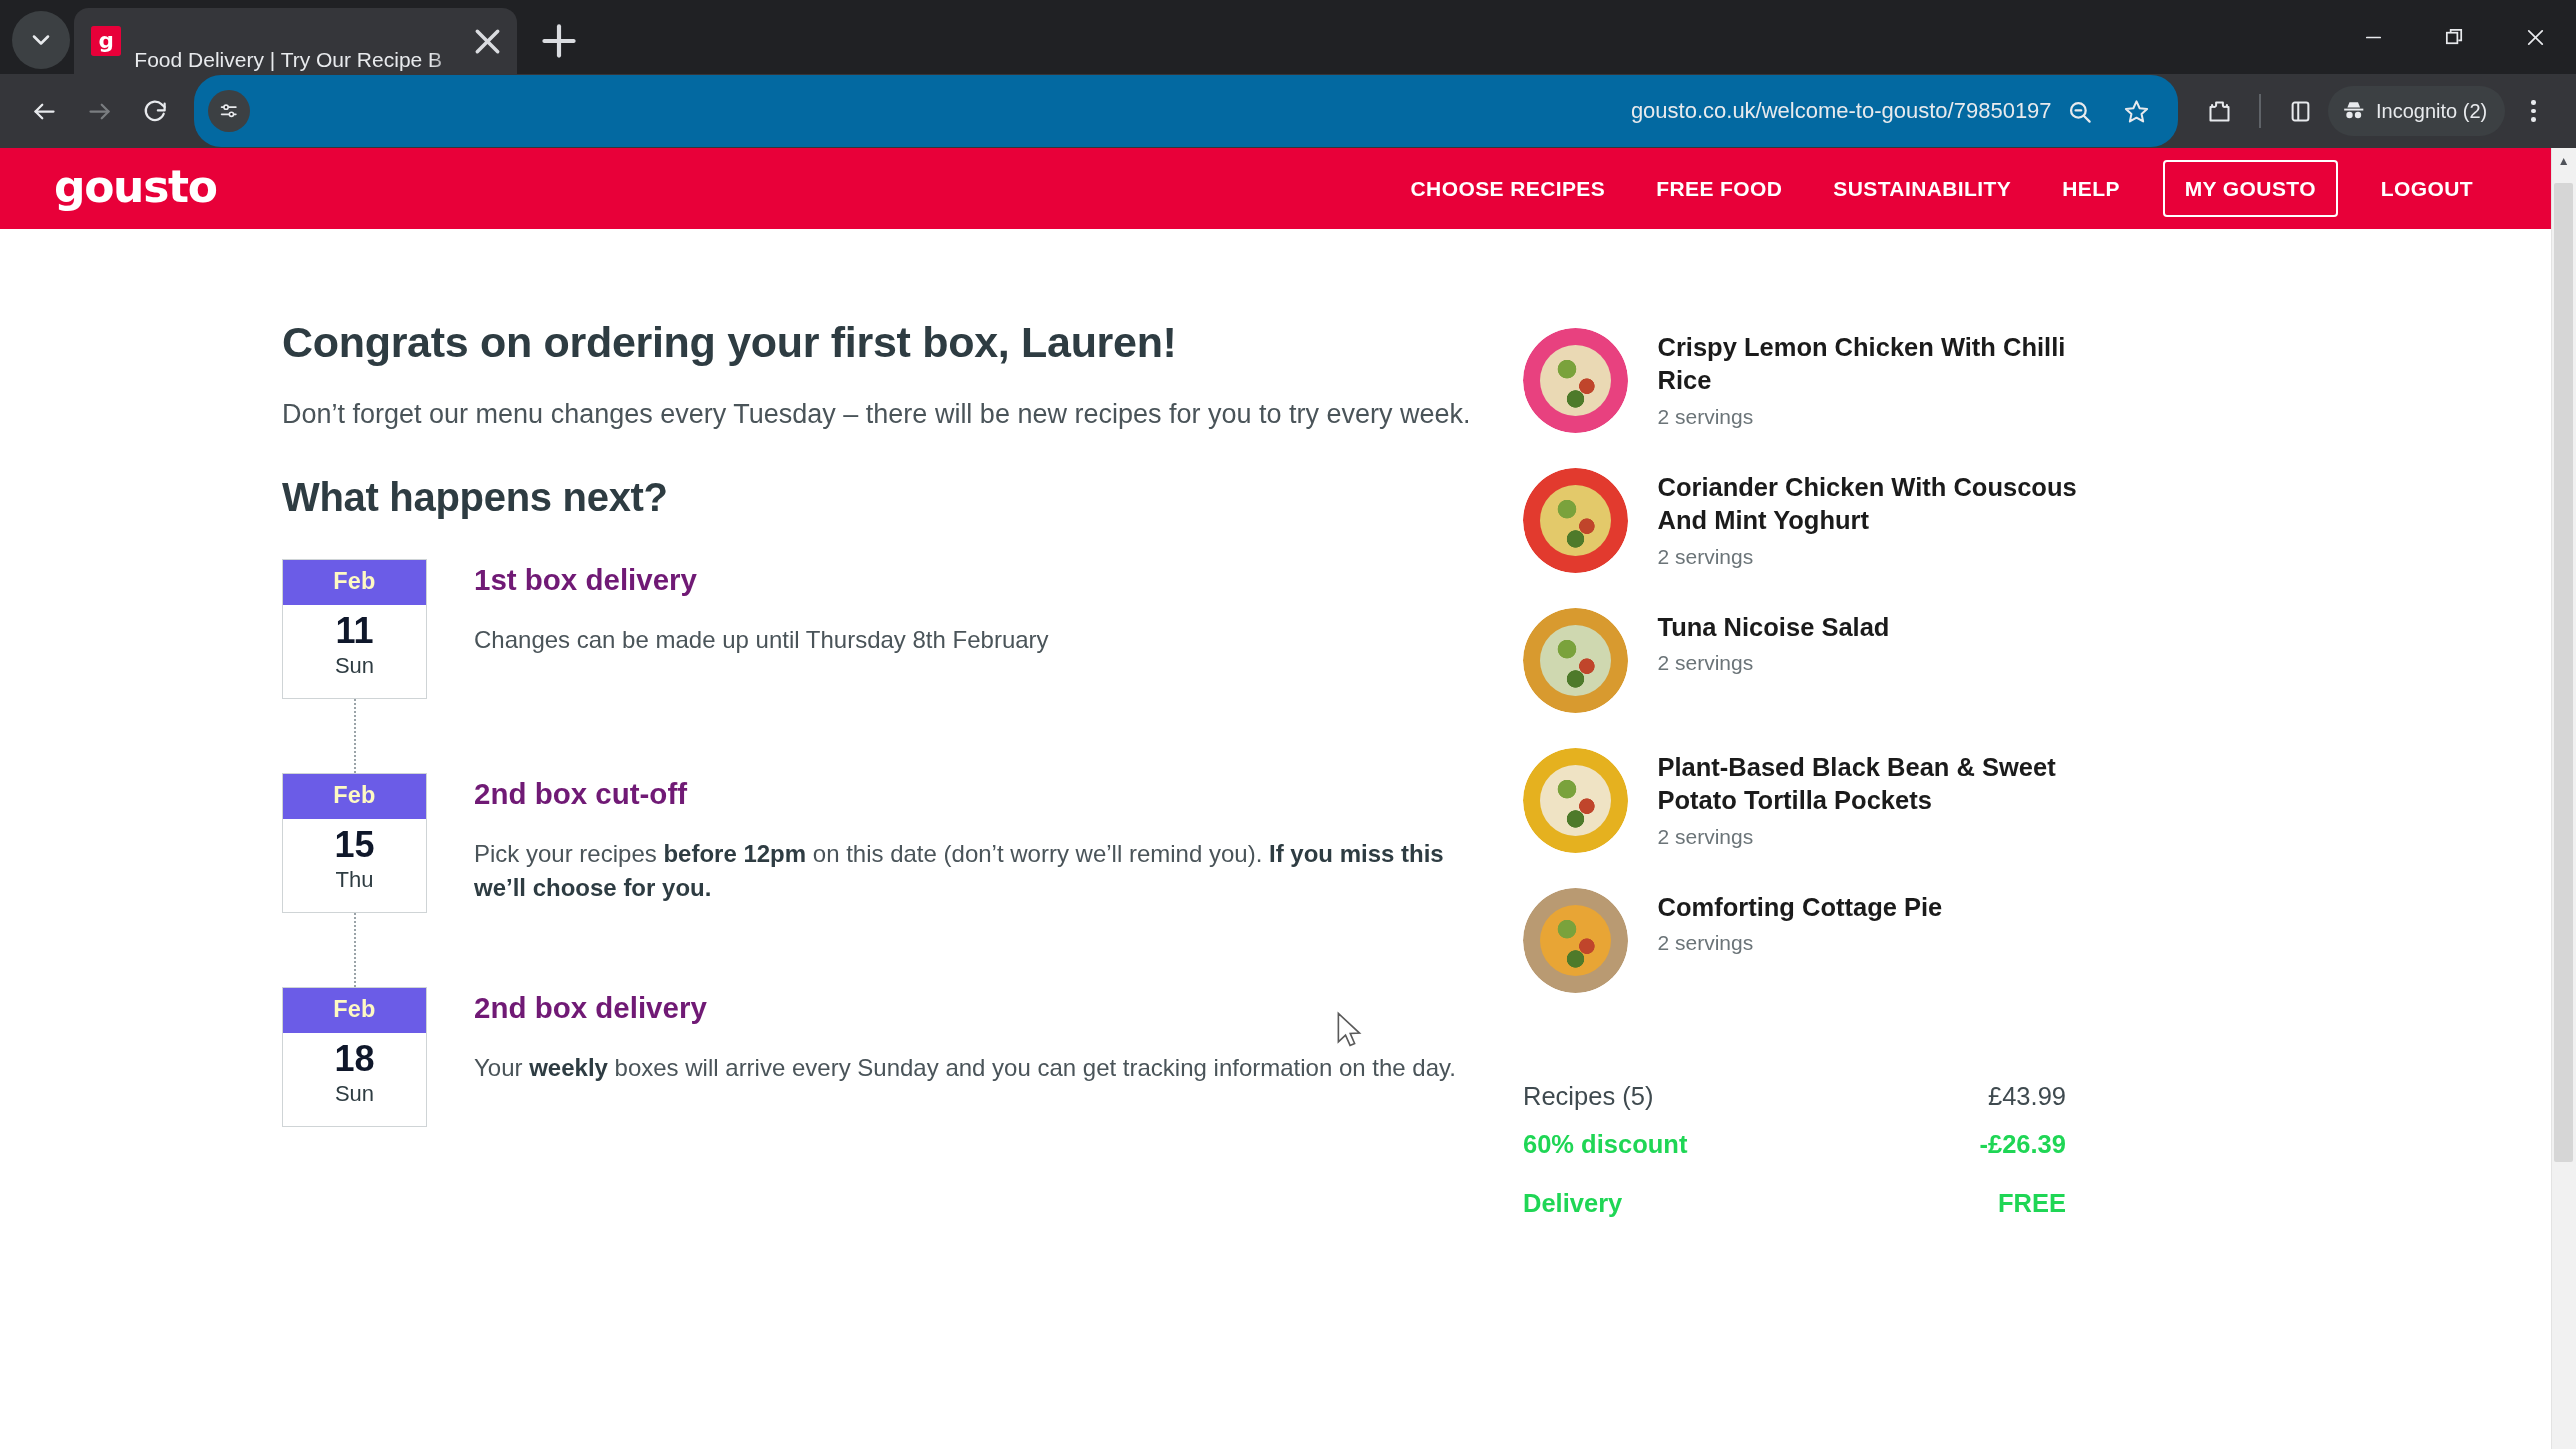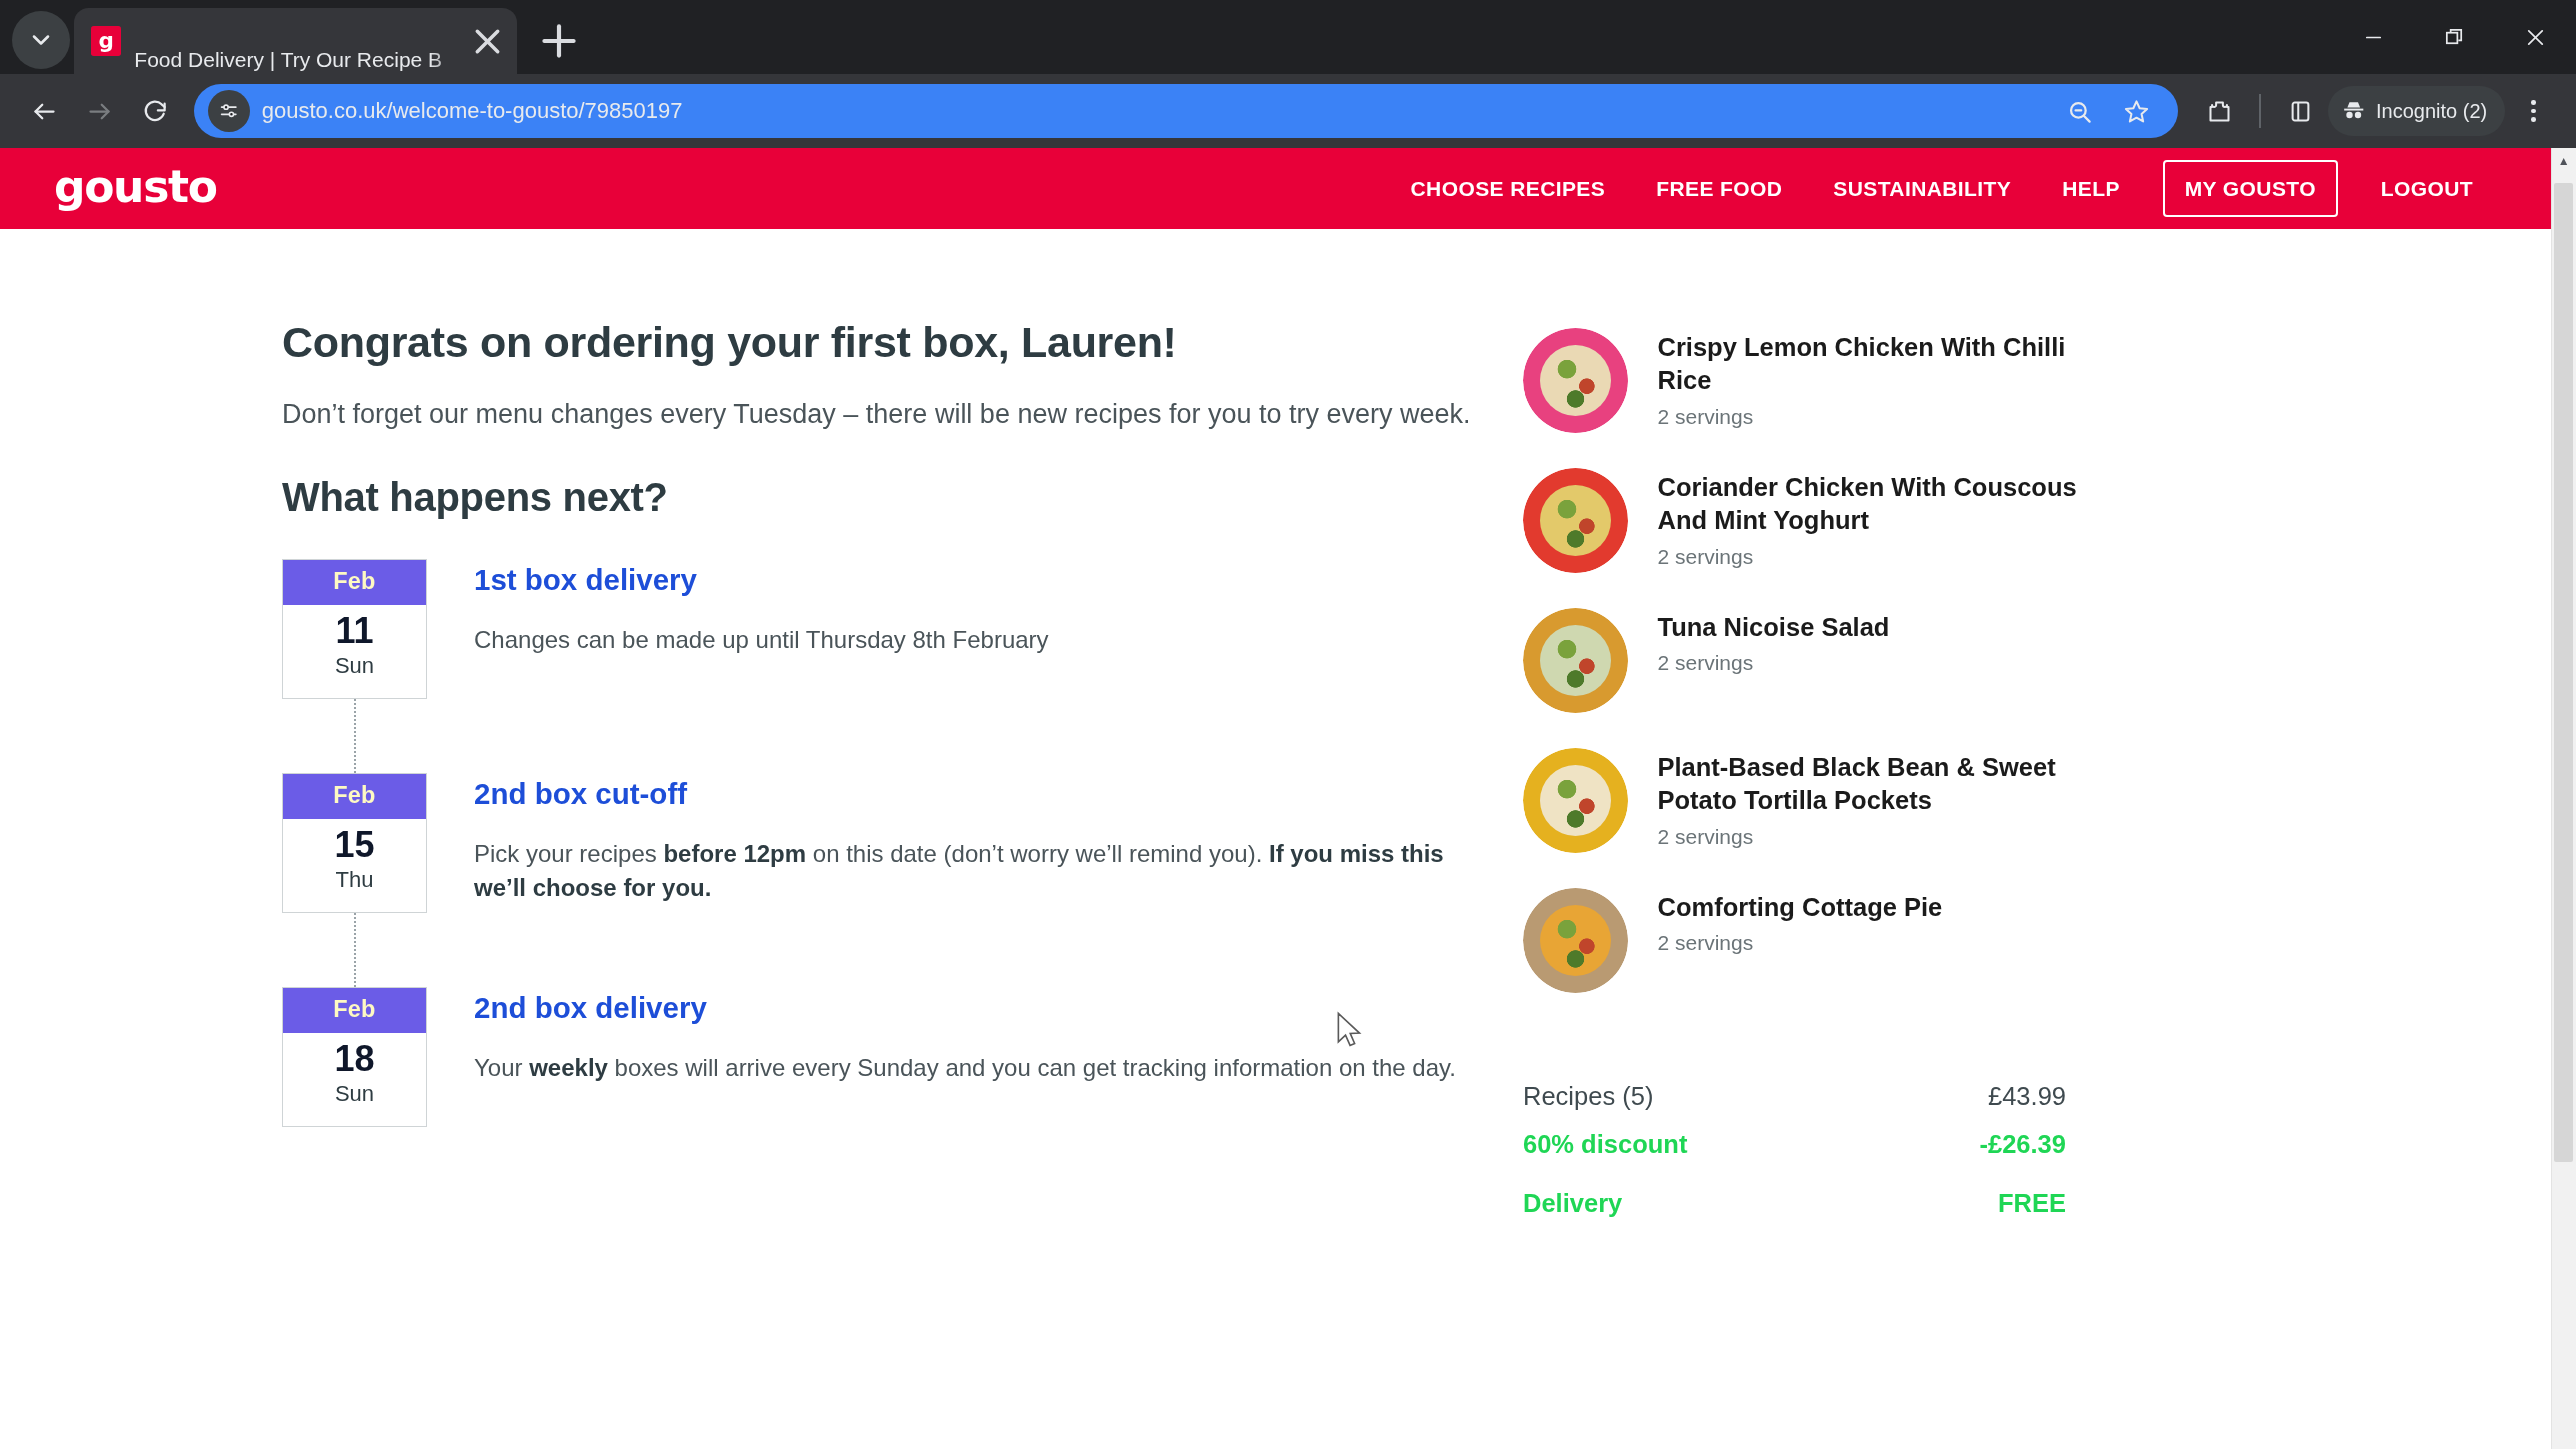--- a/index.html
+++ b/index.html
@@ -69,23 +69,23 @@
   }
   .tb-btn {
     width: 55px; height: 55px; border-radius: 27.5px;
     display: flex; align-items: center; justify-content: center;
     color: #e8eaed; flex: 0 0 auto;
   }
   .tb-btn svg { width: 27px; height: 27px; }
   .tb-btn.disabled { color: #7a7d80; }
 
   .omnibox {
-    flex: 1 1 auto; height: 54px; margin: 0 14.8px 0 12px;
-    background: #3b82f6; border-radius: 27px;
-    display: flex; align-items: center; padding: 0 13.4px;
+    flex: 1 1 auto; height: 72px; margin: 0 14.8px 0 12px;
+    background: #0369a1; border-radius: 27px;
+    display: flex; align-items: center; padding: 0 13.4px; text-align: right;
   }
   .omni-icon {
     width: 42px; height: 42px; border-radius: 21px; background: #3c4043;
     display: flex; align-items: center; justify-content: center; flex: 0 0 auto;
     margin-right: 12px;
   }
   .omni-icon svg { width: 21.5px; height: 21.5px; }
   .omni-url {
     color: #e8eaed; font-size: 22px; white-space: nowrap; flex: 1 1 auto;
   }
@@ -159,21 +159,21 @@
     position: relative; z-index: 2;
   }
   .db-month {
     background: #6b5ce7; color: #fef9c3; font-size: 23.5px; font-weight: 700;
     padding: 8px 0 9.4px; letter-spacing: 0.2px;
   }
   .db-day { font-size: 36px; font-weight: 700; color: #0f172a; padding: 5.4px 0 1.3px; }
   .db-wd { font-size: 22px; color: #2e3c42; font-weight: 500; padding-bottom: 8px; }
 
   .tl-body { padding-left: 47px; padding-top: 4px; }
-  .tl-title { font-size: 29.5px; font-weight: 700; color: #1d4ed8; margin-bottom: 25.5px; }
+  .tl-title { font-size: 29.5px; font-weight: 700; color: #701a75; margin-bottom: 25.5px; }
   .tl-desc { font-size: 24px; color: #4a5459; line-height: 1.42; max-width: 1087px; }
   .tl-desc b { font-weight: 700; color: #2e3c42; }
 
   
   .recipe { display: flex; align-items: flex-start; margin-bottom: 35px; }
   .r-thumb {
     width: 105px; height: 105px; border-radius: 50%; flex: 0 0 auto;
     margin-right: 29.5px; overflow: hidden; position: relative;
   }
   .r-thumb .plate {

